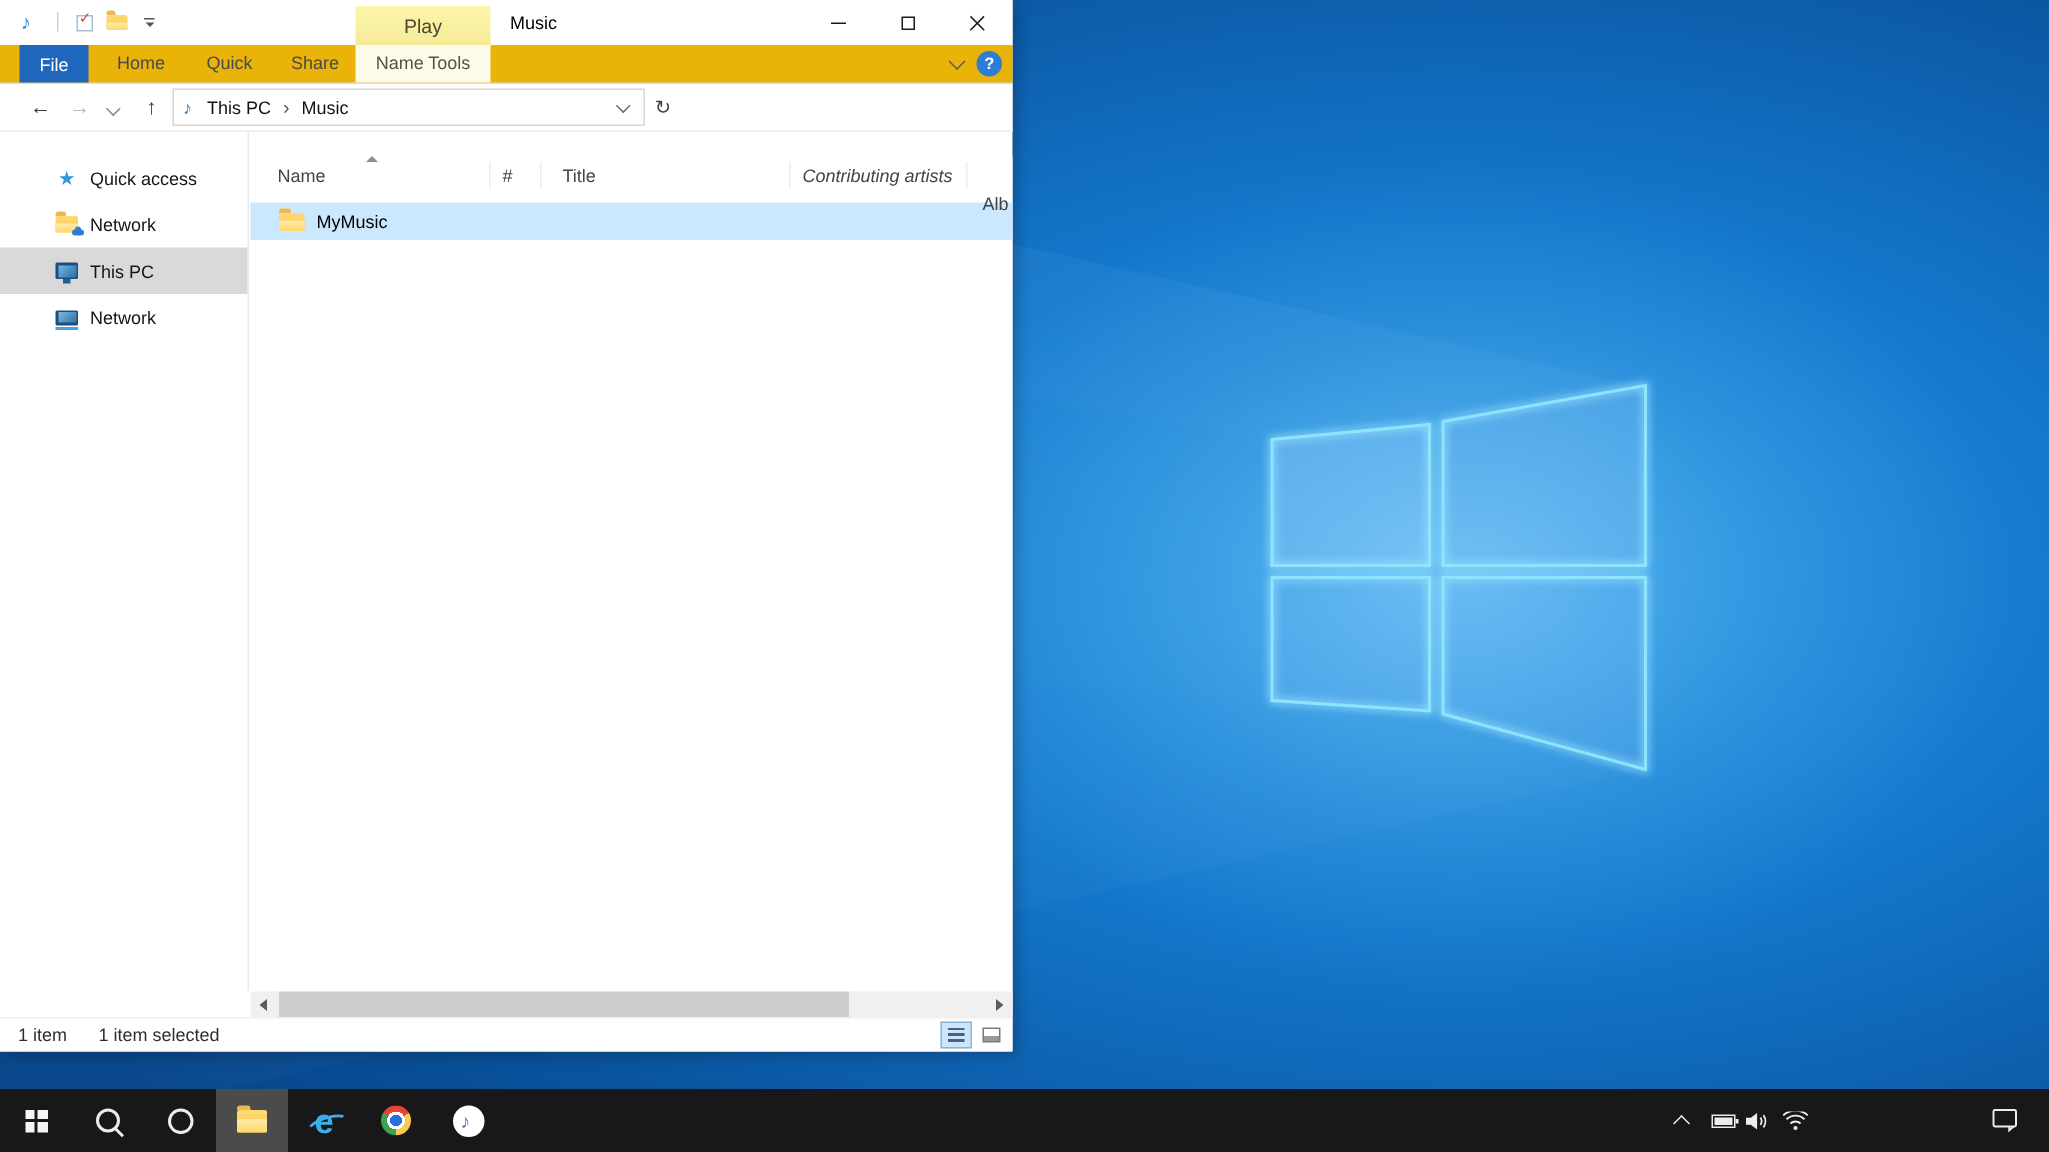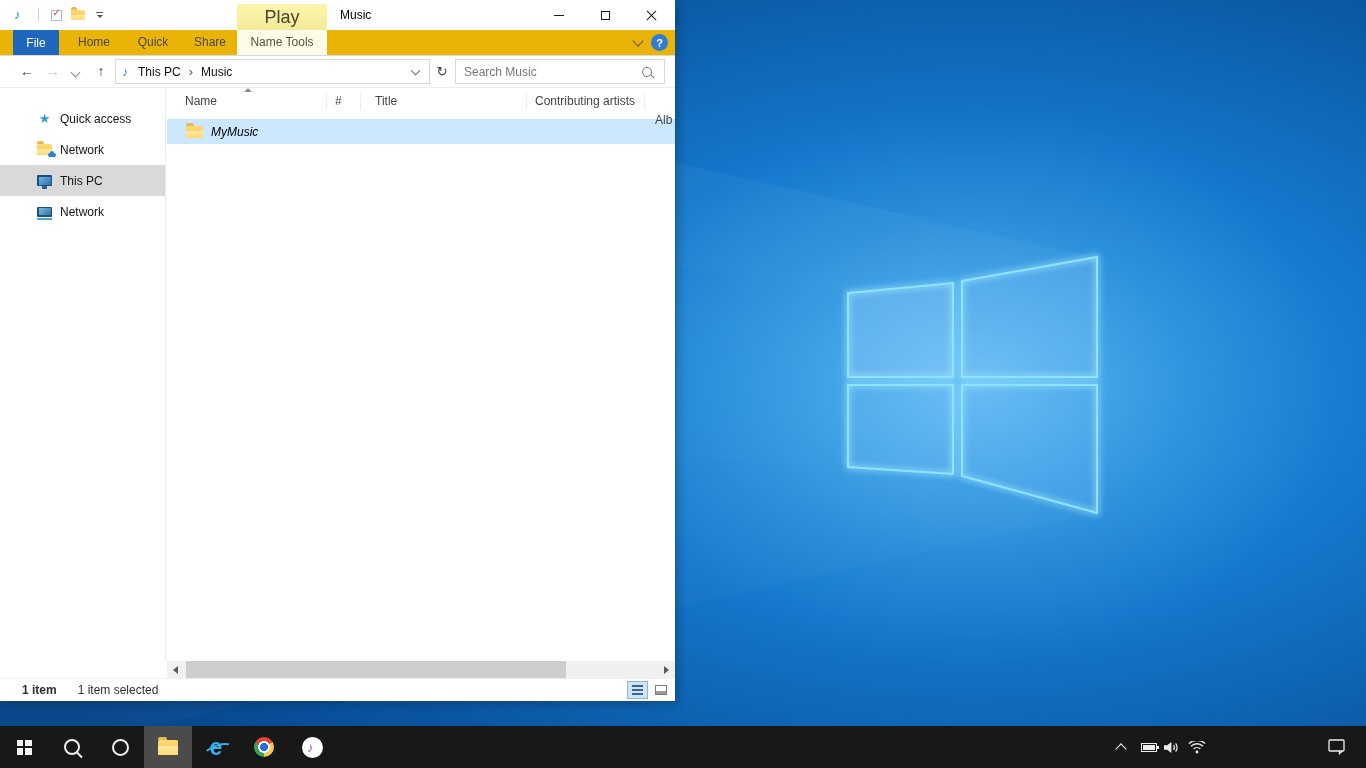--- a/index.html
+++ b/index.html
@@ -19,21 +19,21 @@
   .app-ico{position:absolute;left:14px;top:8px;font-size:13px;line-height:1;color:#1f87d4;}
   .tb-sep{position:absolute;left:38px;top:8px;width:1px;height:13px;background:#cfcfcf;}
   .qat-btn{position:absolute;top:8px;width:16px;height:14px;display:flex;align-items:center;justify-content:center;}
   .qat-props{left:48px;} .qat-newf{left:70px;} .qat-cust{left:92px;top:9px;}
   .checkbox-ico{width:11px;height:11px;border:1px solid #a6bdd3;background:#fff;position:relative;box-sizing:border-box;}
   .checkbox-ico span{position:absolute;left:1px;top:-4px;font-size:10px;color:#d23f31;}
   .drop-ico{position:relative;width:8px;height:8px;}
   .drop-ico::before{content:"";position:absolute;left:0;top:0;width:7px;height:1px;background:#555;}
   .drop-ico::after{content:"";position:absolute;left:.5px;top:3px;border-left:3px solid transparent;border-right:3px solid transparent;border-top:3.5px solid #555;}
   .play-tab{position:absolute;left:237px;top:4px;width:90px;height:26px;background:linear-gradient(#fcf6ad,#f5ea96);
-            color:#494534;font-size:18px;display:flex;align-items:center;justify-content:center;text-align:center;}
+            color:#494534;font-size:13px;display:flex;align-items:center;justify-content:center;text-align:center;}
   .win-title{position:absolute;left:340px;top:0;height:30px;line-height:30px;font-size:12px;color:#000;}
   .win-ctls{position:absolute;right:1px;top:0;height:30px;display:flex;}
   .ctl{width:46px;height:30px;display:flex;align-items:center;justify-content:center;}
   .ctl-min-glyph{width:10px;height:1px;background:#1a1a1a;}
   .ctl-max-glyph{width:9px;height:9px;border:1px solid #1a1a1a;box-sizing:border-box;background:#fff;}
   .ctl-x-glyph{position:relative;width:11px;height:11px;}
   .ctl-x-glyph::before,.ctl-x-glyph::after{content:"";position:absolute;left:-1px;top:5px;width:13px;height:1.2px;background:#1a1a1a;}
   .ctl-x-glyph::before{transform:rotate(45deg);} .ctl-x-glyph::after{transform:rotate(-45deg);}
 
   
@@ -75,51 +75,51 @@
   .star-ico{color:#3398db;font-size:13px;line-height:1;}
   .od-cloud{position:absolute;right:-3px;bottom:-2px;width:8px;height:4px;background:#2f7cd6;border-radius:2.5px;}
   .od-cloud::before{content:"";position:absolute;left:2px;top:-2.5px;width:4px;height:4px;border-radius:50%;background:#2f7cd6;}
   .pc-ico{width:15px;height:11px;background:#1c4f80;border-radius:1px;position:relative;}
   .pc-ico::before{content:"";position:absolute;inset:1.5px;background:linear-gradient(135deg,#70b6e6,#2e6da6);}
   .pc-ico::after{content:"";position:absolute;left:5px;bottom:-3px;width:5px;height:3px;background:#2a5d8f;}
   .net-ico{width:15px;height:10px;background:#1c4f80;border-radius:1px;position:relative;}
   .net-ico::before{content:"";position:absolute;inset:1.5px;background:linear-gradient(135deg,#79bbe8,#33719f);}
   .net-ico::after{content:"";position:absolute;left:0;bottom:-3px;width:15px;height:2px;background:#47a1e0;}
 
-  .file-pane{position:absolute;left:167px;top:0;right:0;height:100%;background:#fff;}
+  .file-pane{position:absolute;left:167px;top:16px;right:0;height:100%;background:#fff;}
   .col-headers{position:relative;height:26px;display:flex;font-size:12px;color:#444;}
   .col{display:flex;align-items:center;box-sizing:border-box;border-right:1px solid #ededed;height:18px;margin-top:4px;}
   .col.name{width:160px;padding-left:18px;}
   .col.num{width:34px;padding-left:8px;}
   .col.title{width:166px;padding-left:14px;}
-  .col.contrib{width:118px;padding-left:8px;}
+  .col.contrib{width:118px;padding-left:8px;font-style:italic;}
   .col.album{flex:1;padding-left:10px;border-right:none;margin-top:23px;}
   .sort-caret{position:absolute;left:77px;top:0;width:0;height:0;border-left:4px solid transparent;border-right:4px solid transparent;border-bottom:4px solid #8f8f8f;}
-  .rows{padding-top:5px;font-style:italic;}
+  .rows{padding-top:5px;}
   .file-row{height:25px;display:flex;align-items:center;background:#cce8ff;}
   .row-ico{margin-left:19px;}
   .row-name{margin-left:8px;font-size:12px;color:#000;}
 
   
   .fold{position:relative;background:linear-gradient(180deg,#ffd977,#f9c94e);border-radius:1.5px;display:inline-block;}
   .fold::before{content:"";position:absolute;left:0;top:-3px;width:45%;height:3px;background:#edb94c;border-radius:2px 2px 0 0;}
   .fold::after{content:"";position:absolute;left:0;bottom:0;width:100%;height:55%;background:linear-gradient(180deg,#ffeaa6,#ffd970);border-radius:1px;}
   .sz-qat{width:14px;height:10px;} .sz-nav{width:15px;height:11px;} .sz-row{width:17px;height:12px;} .sz-task{width:20px;height:15px;}
 
   
   .hscroll{position:absolute;left:167px;top:661px;right:0;height:17px;background:#f0f0f0;}
   .scroll-arrow{position:absolute;top:0;width:17px;height:17px;display:flex;align-items:center;justify-content:center;}
   .scroll-arrow.left{left:0;} .scroll-arrow.right{right:0;}
   .tri-left{width:0;height:0;border-top:4px solid transparent;border-bottom:4px solid transparent;border-right:5px solid #5a5a5a;}
   .tri-right{width:0;height:0;border-top:4px solid transparent;border-bottom:4px solid transparent;border-left:5px solid #5a5a5a;}
   .scroll-thumb{position:absolute;left:19px;top:0;width:380px;height:17px;background:#cdcdcd;}
 
   
   .statusbar{position:absolute;left:0;top:678px;width:100%;height:23px;background:#fff;border-top:1px solid #f0f0f0;box-sizing:border-box;display:flex;align-items:center;font-size:12px;color:#2f2f2f;}
-  .st-items{margin-left:22px;font-weight:bold;} .st-sel{margin-left:21px;}
+  .st-items{margin-left:12px;} .st-sel{margin-left:21px;}
   .view-toggles{position:absolute;right:4px;top:2px;display:flex;gap:2px;}
   .vt{width:21px;height:18px;display:flex;align-items:center;justify-content:center;box-sizing:border-box;}
   .vt.sel{background:#cde6f7;border:1px solid #88b7de;}
   .vt-detail-glyph{width:11px;height:10px;background:repeating-linear-gradient(180deg,#44628c 0 2px,transparent 2px 4px);}
   .vt-thumb-glyph{width:12px;height:10px;border:1px solid #7a7a7a;box-sizing:border-box;background:linear-gradient(180deg,transparent 0 60%,#9a9a9a 60% 100%);}
 
   
   .taskbar{position:absolute;left:0;bottom:0;width:100%;height:42px;background:#181818;}
   .tb-btn{position:absolute;top:0;width:48px;height:42px;display:flex;align-items:center;justify-content:center;}
   .tb-start{left:0;} .tb-search{left:48px;} .tb-cortana{left:96px;}
@@ -238,24 +238,20 @@
       <span class="nav-arrow up">↑</span>
       <div class="addr-box">
         <span class="addr-ico">♪</span>
         <span class="crumb">This PC</span>
         <span class="crumb-sep">›</span>
         <span class="crumb">Music</span>
         <span class="addr-spacer"></span>
         <span class="addr-drop"></span>
       </div>
       <span class="refresh-btn">↻</span>
-      <div class="search-box">
-        <input class="search-input" placeholder="Search Music" style="">
-        <span class="mag"></span>
-      </div>
     </div>
 
     <div class="main">
       <div class="nav-pane">
         <div class="nav-item">
           <span class="ico">
               <span class="star-ico">★</span>
             </span>
           <span class="lbl">Quick access</span>
         </div>

